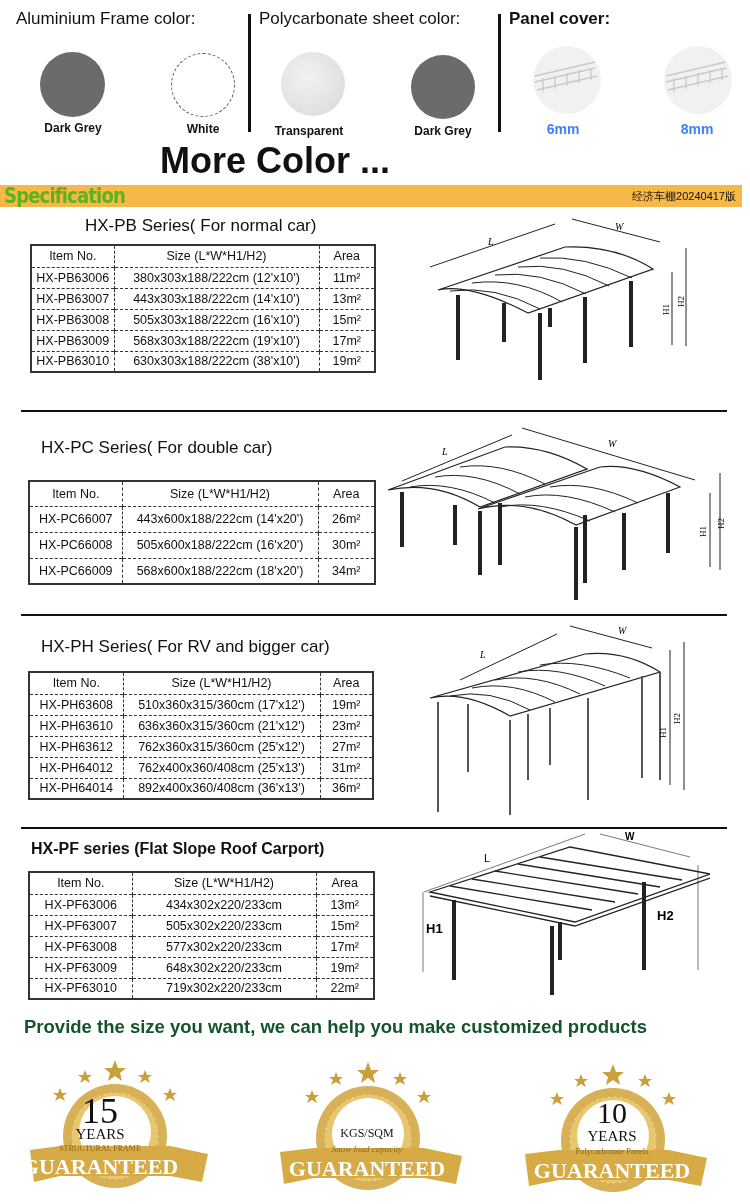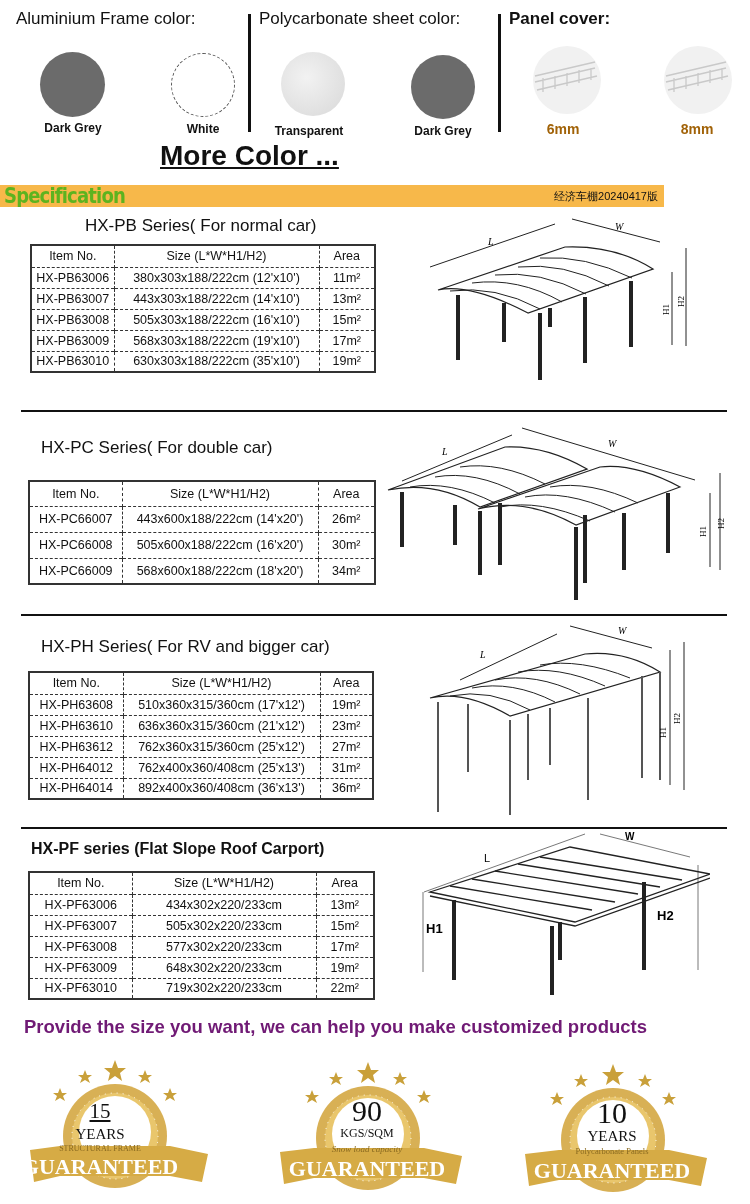--- a/index.html
+++ b/index.html
@@ -5,41 +5,41 @@
   * { box-sizing: border-box; margin: 0; padding: 0; }
   html, body { width: 750px; height: 1204px; background: #ffffff; overflow: hidden; }
   body { font-family: "Liberation Sans", "DejaVu Sans", sans-serif; color: #111; position: relative; }
 
   
   .colors { position: absolute; top: 0; left: 0; width: 744px; height: 180px; }
   .col-title { position: absolute; top: 9px; font-size: 17px; color: #111; white-space: nowrap; }
   .vdiv { position: absolute; width: 3px; background: #111; }
   .swatch { position: absolute; border-radius: 50%; }
   .sw-label { position: absolute; font-size: 12px; font-weight: bold; text-align: center; width: 110px; color: #111; }
-  .mm-label { position: absolute; font-size: 14px; font-weight: bold; text-align: center; width: 90px; color: #a16207; }
-  .more-color { position: absolute; left: 160px; top: 140px; font-size: 28px; font-weight: bold; color: #111; text-decoration: underline; }
+  .mm-label { position: absolute; font-size: 14px; font-weight: bold; text-align: center; width: 90px; color: #3b82f6; }
+  .more-color { position: absolute; left: 160px; top: 140px; font-size: 36px; font-weight: bold; color: #111; }
 
   
-  .spec-bar { position: absolute; top: 185px; left: 0; width: 664px; height: 22px; background: #f7b84a; }
+  .spec-bar { position: absolute; top: 185px; left: 0; width: 742px; height: 22px; background: #f7b84a; }
   .spec-title { position: absolute; left: 4px; top: -1px; font-size: 21px; font-weight: bold; color: #5db31f; font-family: "DejaVu Sans", sans-serif; letter-spacing: -1px; transform: scaleX(0.86); transform-origin: left; }
   .spec-version { position: absolute; right: 6px; top: 4px; font-size: 11px; color: #111; }
 
   .series-title { position: absolute; font-size: 17px; color: #111; white-space: nowrap; }
   .series-title.bold { font-weight: bold; font-size: 16px; text-align: right; }
 
   .hrule { position: absolute; left: 21px; width: 706px; height: 2px; background: #111; }
 
   table.spec { position: absolute; border-collapse: collapse; border: 2px solid #333; font-size: 12.5px; }
   table.spec td, table.spec th { border-left: 1px dashed #333; border-top: 1px dashed #333; text-align: center; font-weight: normal; padding: 0 3px; white-space: nowrap; color: #111; }
   table.spec tr:first-child th { border-top: none; }
   table.spec tr td:first-child, table.spec tr th:first-child { border-left: none; margin-left: 31px; }
 
   .diagram { position: absolute; }
 
-  .promo { position: absolute; top: 1016px; left: 24px; font-size: 18.5px; font-weight: bold; color: #701a75; white-space: nowrap; }
+  .promo { position: absolute; top: 1016px; left: 24px; font-size: 18.5px; font-weight: bold; color: #14532d; white-space: nowrap; }
 
   .badge { position: absolute; width: 200px; height: 150px; }
   .badge-num { position: absolute; width: 100%; text-align: center; font-family: "Liberation Serif", serif; color: #111; }
   .badge-guar { position: absolute; width: 100%; text-align: center; font-family: "Liberation Serif", serif; font-weight: bold; color: #fff; }
 </style>
 </head>
 <body>
 
 <section class="colors">
   <div class="col-title" style="left:16px;">Aluminium Frame color:</div>
@@ -106,21 +106,21 @@
         <td>505x303x188/222cm (16'x10')</td>
         <td>15m²</td>
       </tr>
   <tr style="height:21px;">
         <td>HX-PB63009</td>
         <td>568x303x188/222cm (19'x10')</td>
         <td>17m²</td>
       </tr>
   <tr style="height:21px;">
         <td>HX-PB63010</td>
-        <td>630x303x188/222cm (35'x10')</td>
+        <td>630x303x188/222cm (38'x10')</td>
         <td>19m²</td>
       </tr>
 </tbody>
   </table>
 <svg class="diagram" style="left:400px; top:215px;" width="320" height="180" viewBox="0 0 320 180">
   <g stroke="#222" fill="none" stroke-width="1">
     <path d="M30 52 L155 9"></path>
       <path d="M172 4 L260 27"></path>
       <path d="M272 57 V130"></path>
       <path d="M286 33 V131"></path>
@@ -343,41 +343,40 @@
         <polygon points="55,20 57,25 62,25 58,28 60,33 55,30 50,33 52,28 48,25 53,25"></polygon>
         <polygon points="115,20 117,25 122,25 118,28 120,33 115,30 110,33 112,28 108,25 113,25"></polygon>
         <polygon points="30,38 32,43 37,43 33,46 35,51 30,48 25,51 27,46 23,43 28,43"></polygon>
         <polygon points="140,38 142,43 147,43 143,46 145,51 140,48 135,51 137,46 133,43 138,43"></polygon>
       </g>
     <circle cx="85" cy="86" r="52" fill="#d8b055"></circle>
       <circle cx="85" cy="86" r="43" fill="#e9c66c" stroke="#fff" stroke-width="1" stroke-dasharray="1 5"></circle>
       <circle cx="85" cy="82" r="36" fill="#fff"></circle>
     <path d="M0 100 L30 96 L140 96 L178 104 L172 132 L140 126 L30 126 L4 132 Z" fill="#d6ab45"></path>
   </svg>
-  <div class="badge-num" style="top:46px; left:-30px; font-size:21px; line-height:30px;text-decoration:underline;">15</div>
+  <div class="badge-num" style="top:46px; left:-30px; font-size:36px; line-height:30px;">15</div>
   <div class="badge-num" style="top:76px; left:-30px; font-size:15px;">YEARS</div>
   <div class="badge-num" style="top:94px; left:-30px; font-size:8px; color:#8a6a20;">STRUCTURAL FRAME</div>
   <div class="badge-guar" style="top:104px; left:-30px; font-size:22px;">GUARANTEED</div>
 </div>
 
 <div class="badge" style="left:270px; top:1052px;">
   <svg width="200" height="150" viewBox="0 0 200 150">
     <g fill="#c9a03a">
         <polygon points="98,10 101,18 109,18 103,23 105,31 98,26 91,31 93,23 87,18 95,18"></polygon>
         <polygon points="66,20 68,25 73,25 69,28 71,33 66,30 61,33 63,28 59,25 64,25"></polygon>
         <polygon points="130,20 132,25 137,25 133,28 135,33 130,30 125,33 127,28 123,25 128,25"></polygon>
         <polygon points="42,38 44,43 49,43 45,46 47,51 42,48 37,51 39,46 35,43 40,43"></polygon>
         <polygon points="154,38 156,43 161,43 157,46 159,51 154,48 149,51 151,46 147,43 152,43"></polygon>
       </g>
     <circle cx="98" cy="86" r="52" fill="#d8b055"></circle>
       <circle cx="98" cy="86" r="43" fill="#e9c66c" stroke="#fff" stroke-width="1" stroke-dasharray="1 5"></circle>
       <circle cx="98" cy="82" r="36" fill="#fff"></circle>
     <path d="M10 100 L44 96 L154 96 L192 104 L186 132 L154 126 L44 126 L14 132 Z" fill="#d6ab45"></path>
   </svg>
-  <div class="badge-num" style="top:44px; left:-3px; font-size:30px; line-height:30px;">90</div>
   <div class="badge-num" style="top:74px; left:-3px; font-size:12px;">KGS/SQM</div>
   <div class="badge-num" style="top:92px; left:-3px; font-size:9px; font-style:italic; color:#8a6a20;">Snow load capacity</div>
   <div class="badge-guar" style="top:104px; left:-3px; font-size:22px;">GUARANTEED</div>
 </div>
 
 <div class="badge" style="left:515px; top:1054px;">
   <svg width="200" height="150" viewBox="0 0 200 150">
     <g fill="#c9a03a">
         <polygon points="98,10 101,18 109,18 103,23 105,31 98,26 91,31 93,23 87,18 95,18"></polygon>
         <polygon points="66,20 68,25 73,25 69,28 71,33 66,30 61,33 63,28 59,25 64,25"></polygon>

